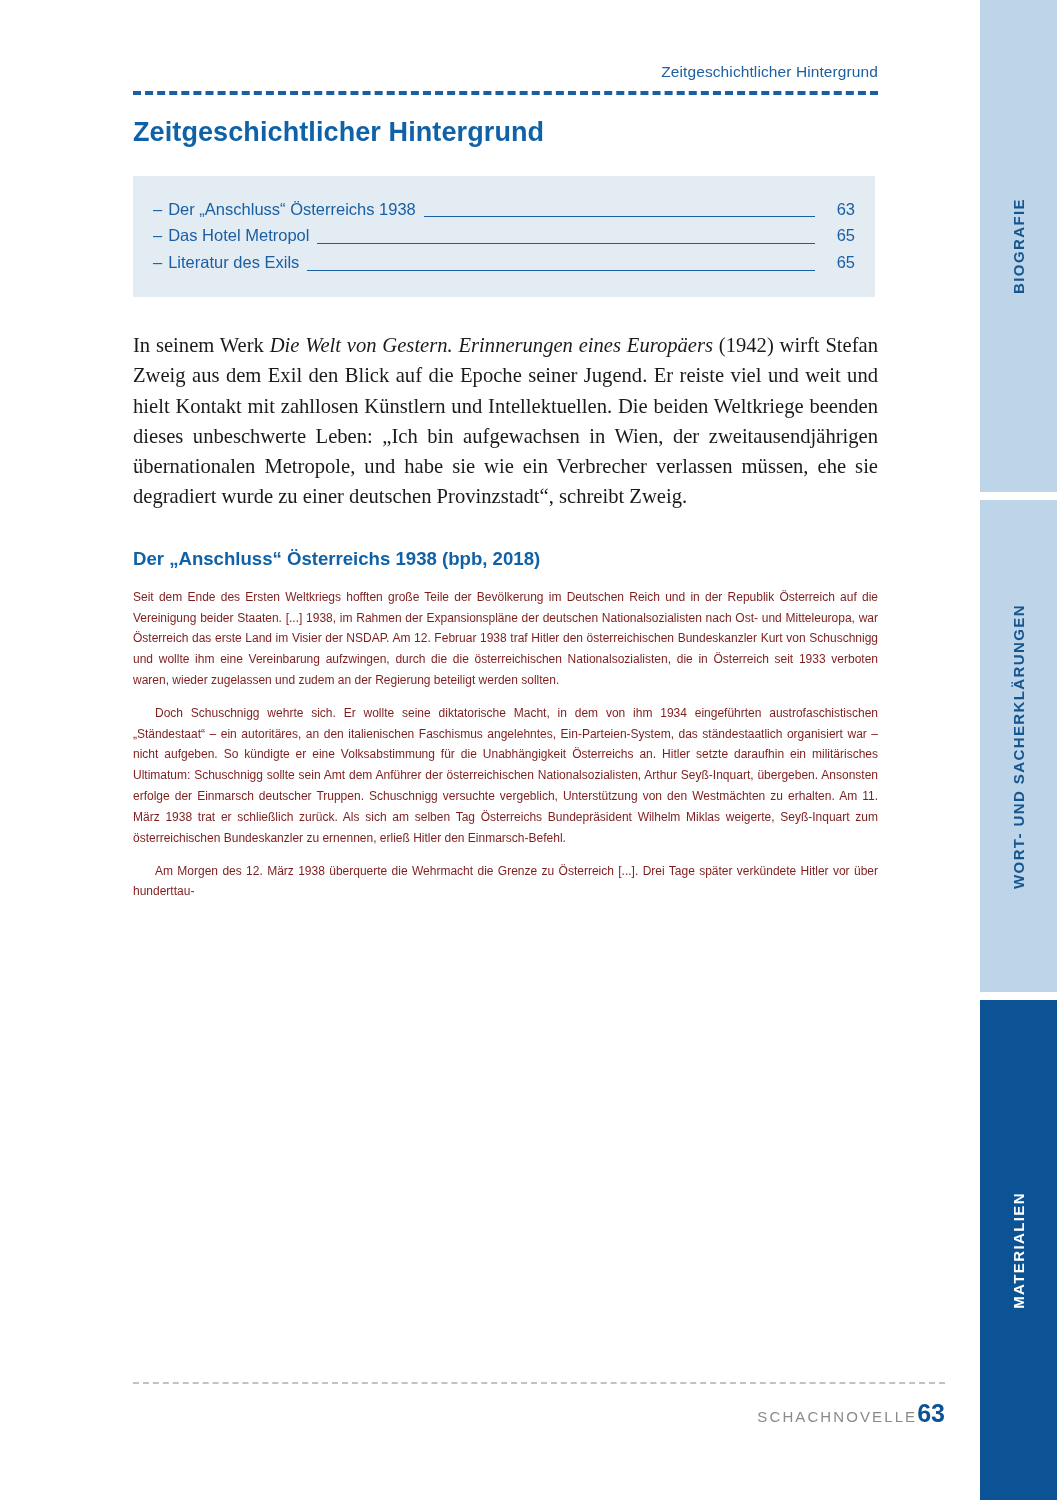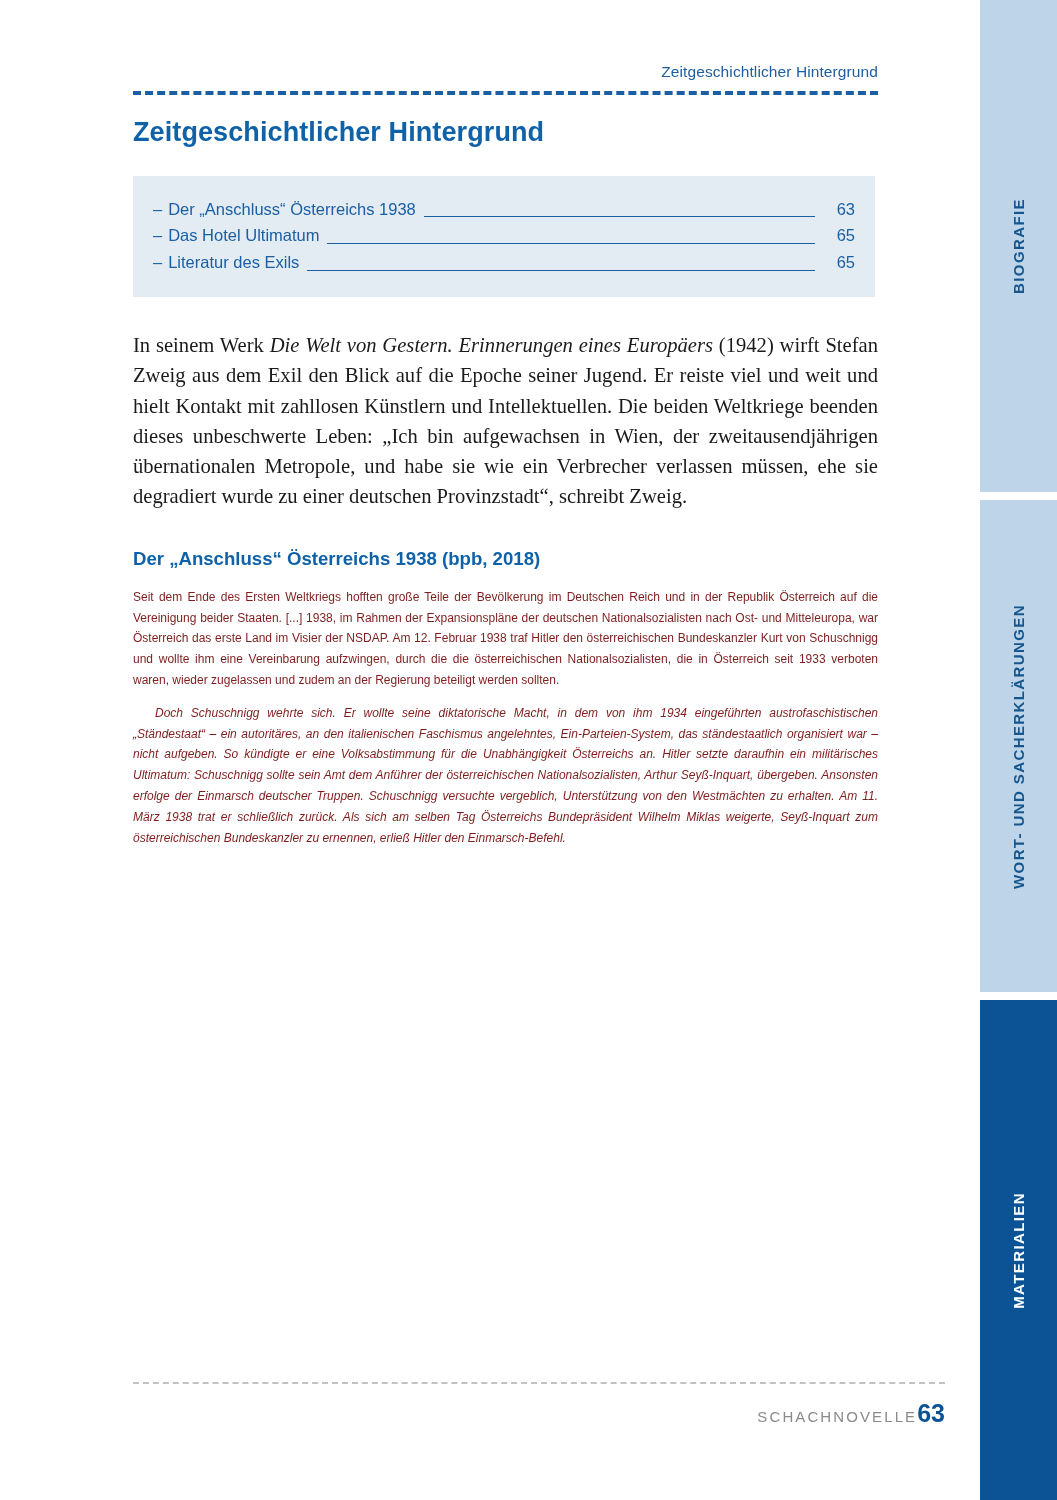--- a/index.html
+++ b/index.html
@@ -151,21 +151,21 @@
 
   .sans-para {
     font-family: "Liberation Sans", sans-serif;
     font-size: 12px;
     line-height: 1.735;
     color: #7f1d1d;
     text-align: justify;
     text-align-last: left;
     margin-top: 5px;
   }
-  .sans-para.indented { text-indent: 22px; margin-top: 6px; font-style: italic; }
+  .sans-para.indented { text-indent: 22px; margin-top: 6px; }
 
   
   .footer {
     position: absolute;
     left: 133px;
     top: 1382px;
     width: 812px;
   }
   .rule-dashed-bottom {
     height: 0;
@@ -219,40 +219,41 @@
 
       <div class="toc-row">
         <span class="toc-dash">–</span>
         <span class="toc-label">Der „Anschluss“ Österreichs 1938</span>
         <span class="toc-leader"></span>
         <span class="toc-page">63</span>
       </div>
 
       <div class="toc-row">
         <span class="toc-dash">–</span>
-        <span class="toc-label">Das Hotel Ultimatum</span>
+        <span class="toc-label">Das Hotel Metropol</span>
         <span class="toc-leader"></span>
         <span class="toc-page">65</span>
       </div>
 
       <div class="toc-row">
         <span class="toc-dash">–</span>
         <span class="toc-label">Literatur des Exils</span>
         <span class="toc-leader"></span>
         <span class="toc-page">65</span>
       </div>
 
     </div>
 
     <p class="serif-para"><span>In seinem Werk </span><i>Die Welt von Gestern. Erinnerungen eines Europäers</i><span> (1942) wirft Stefan Zweig aus dem Exil den Blick auf die Epoche seiner Jugend. Er reiste viel und weit und hielt Kontakt mit zahllosen Künstlern und Intellektuellen. Die beiden Weltkriege beenden dieses unbeschwerte Leben: „Ich bin aufgewachsen in Wien, der zweitausendjährigen übernationalen Metropole, und habe sie wie ein Verbrecher verlassen müssen, ehe sie degradiert wurde zu einer deutschen Provinzstadt“, schreibt Zweig.</span></p>
 
     <h2 class="sub-head">Der „Anschluss“ Österreichs 1938 (bpb, 2018)</h2>
 
     <p class="sans-para">Seit dem Ende des Ersten Weltkriegs hofften große Teile der Bevölkerung im Deutschen Reich und in der Republik Österreich auf die Vereinigung beider Staaten. [...] 1938, im Rahmen der Expansionspläne der deutschen Nationalsozialisten nach Ost- und Mitteleuropa, war Österreich das erste Land im Visier der NSDAP. Am 12. Februar 1938 traf Hitler den österreichischen Bundeskanzler Kurt von Schuschnigg und wollte ihm eine Vereinbarung aufzwingen, durch die die österreichischen Nationalsozialisten, die in Österreich seit 1933 verboten waren, wieder zugelassen und zudem an der Regierung beteiligt werden sollten.</p>
     <p class="sans-para indented">Doch Schuschnigg wehrte sich. Er wollte seine diktatorische Macht, in dem von ihm 1934 eingeführten austrofaschistischen „Ständestaat“ – ein autoritäres, an den italienischen Faschismus angelehntes, Ein-Parteien-System, das ständestaatlich organisiert war – nicht aufgeben. So kündigte er eine Volksabstimmung für die Unabhängigkeit Österreichs an. Hitler setzte daraufhin ein militärisches Ultimatum: Schuschnigg sollte sein Amt dem Anführer der österreichischen Nationalsozialisten, Arthur Seyß-Inquart, übergeben. Ansonsten erfolge der Einmarsch deutscher Truppen. Schuschnigg versuchte vergeblich, Unterstützung von den Westmächten zu erhalten. Am 11. März 1938 trat er schließlich zurück. Als sich am selben Tag Österreichs Bundepräsident Wilhelm Miklas weigerte, Seyß-Inquart zum österreichischen Bundeskanzler zu ernennen, erließ Hitler den Einmarsch-Befehl.</p>
+    <p class="sans-para indented">Am Morgen des 12. März 1938 überquerte die Wehrmacht die Grenze zu Österreich [...]. Drei Tage später verkündete Hitler vor über hunderttau-</p>
 
   </div>
 
   <div class="footer">
     <div class="rule-dashed-bottom"></div>
     <div class="footer-row">
       <span class="footer-title">SCHACHNOVELLE</span>
       <span class="footer-page">63</span>
     </div>
   </div>

